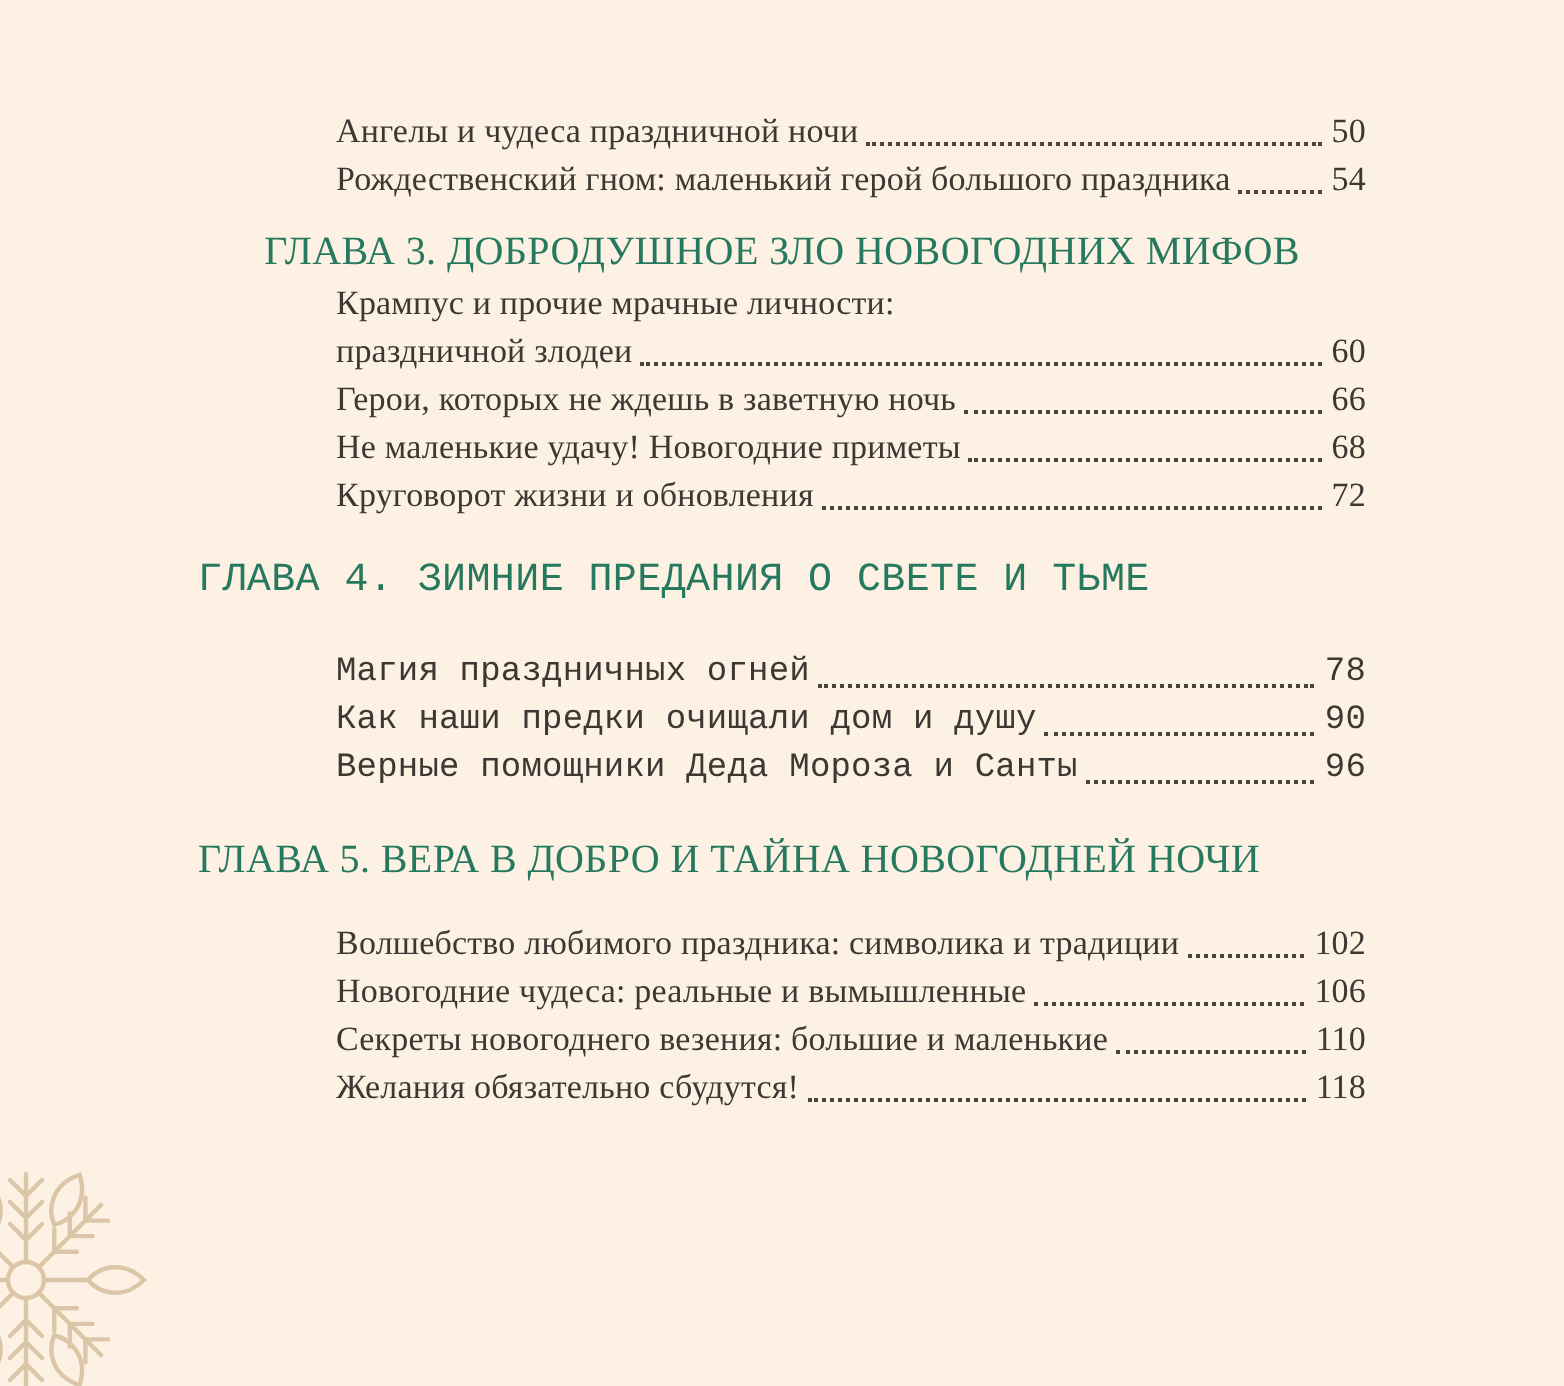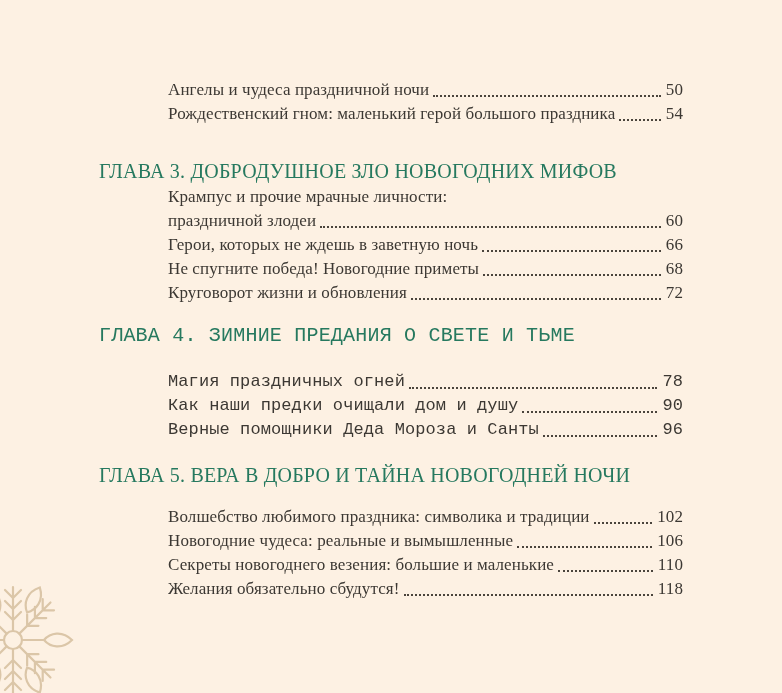--- a/index.html
+++ b/index.html
@@ -14,21 +14,21 @@
     width: 782px; height: 693px;
     overflow: hidden;
     background: var(--bg);
     font-family: "Liberation Serif", "DejaVu Serif", serif;
   }
   .page {
     position: relative;
     width: 782px; height: 693px;
     background: var(--bg);
     overflow: hidden;
-    padding: 78px 99px 0 99px;
+    padding: 54px 99px 0 99px;
   }
   .toc { position: relative; z-index: 2; }
   .entry {
     display: flex;
     align-items: baseline;
     height: 24px;
     font-size: 17px;
     line-height: 24px;
     color: var(--text);
     padding-left: 69px;
@@ -48,21 +48,21 @@
   }
   .chead {
     font-size: 20px;
     line-height: 28px;
     height: 28px;
     font-weight: normal;
     color: var(--green);
     letter-spacing: 0.2px;
     white-space: nowrap;
   }
-  .chapter-3 { margin-top: 31px; }
+  .chapter-3 { margin-top: 10px; text-align: center; }
   .chapter-3 .centries { margin-top: 0; }
   .chapter-4 { margin-top: 17px; font-family: Liberation Mono, monospace; }
   .chapter-4 .centries { margin-top: 20px; }
   .chapter-5 { margin-top: 19px; }
   .chapter-5 .centries { margin-top: 16px; }
   .snowflake {
     position: absolute;
     left: -57px;
     top: 570px;
     z-index: 1;
@@ -98,21 +98,21 @@
     <span class="t">праздничной злодеи</span>
     <span class="leader"></span>
     <span class="num">60</span>
   </div>
             <div class="entry">
     <span class="t">Герои, которых не ждешь в заветную ночь</span>
     <span class="leader"></span>
     <span class="num">66</span>
   </div>
             <div class="entry">
-    <span class="t">Не спугните победа! Новогодние приметы</span>
+    <span class="t">Не маленькие удачу! Новогодние приметы</span>
     <span class="leader"></span>
     <span class="num">68</span>
   </div>
             <div class="entry">
     <span class="t">Круговорот жизни и обновления</span>
     <span class="leader"></span>
     <span class="num">72</span>
   </div>
           </div>
   </section>

